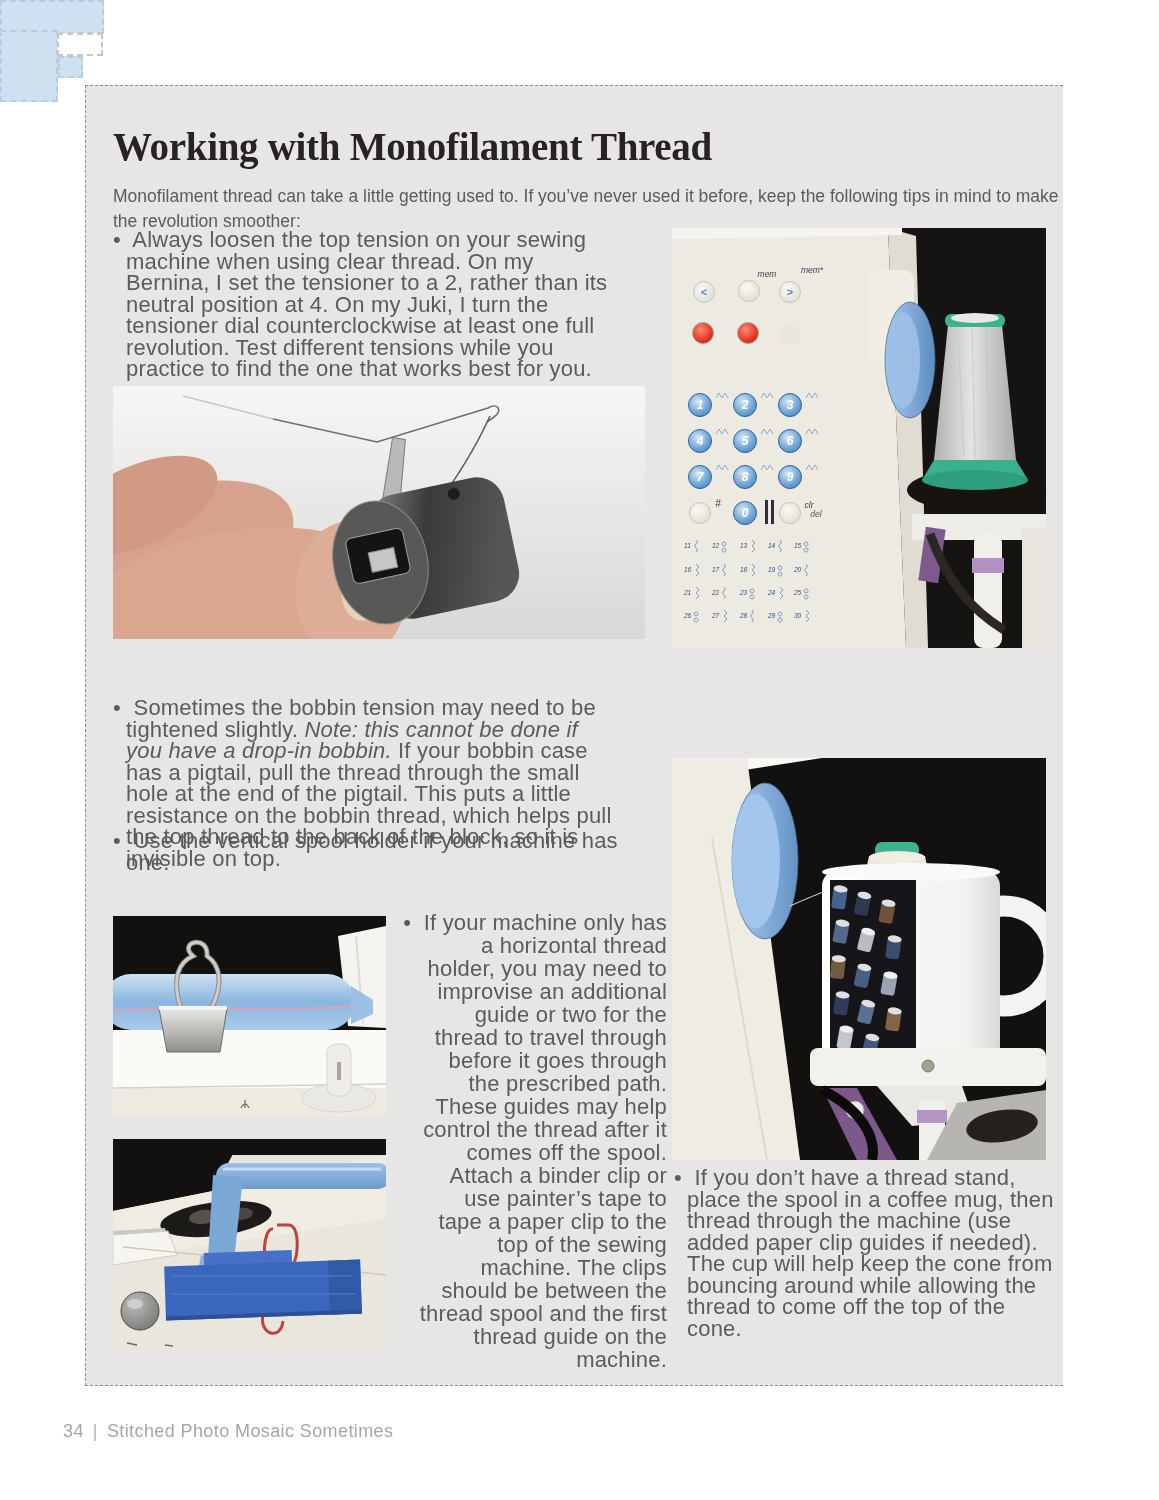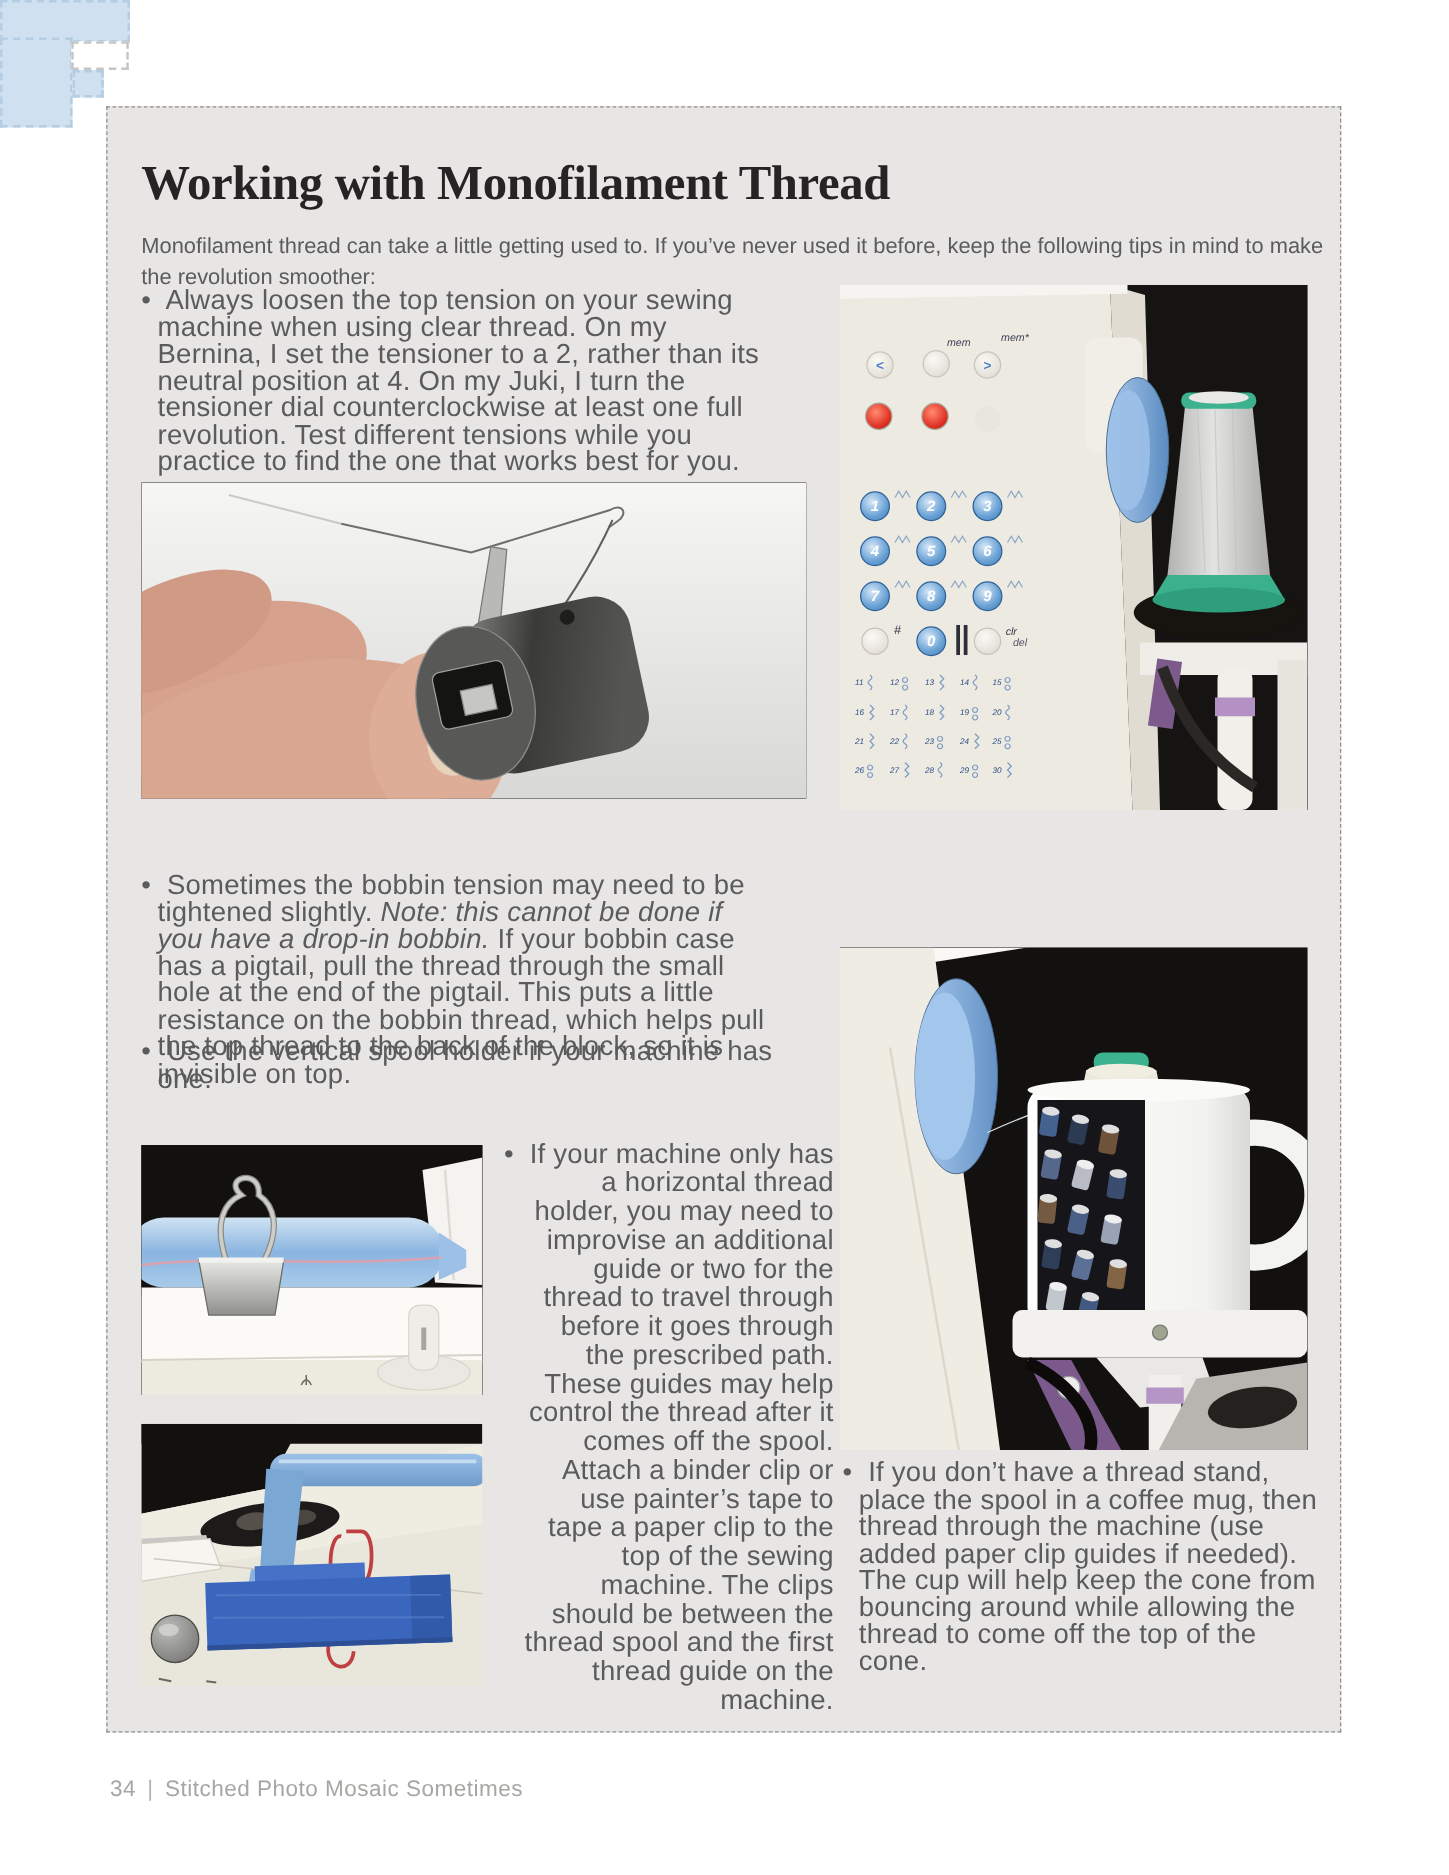--- a/index.html
+++ b/index.html
@@ -1,34 +1,34 @@
 <!DOCTYPE html>
 <html><head>
 <meta charset="utf-8">
 <style>
   html,body{margin:0;padding:0;background:#fff;}
-  .page{position:relative;width:1159px;height:1500px;background:#ffffff;overflow:hidden;
+  .page{position:relative;width:1063px;height:1500px;background:#ffffff;overflow:hidden;
         font-family:"Liberation Sans",sans-serif;}
   
   .qsq{position:absolute;box-sizing:border-box;border:2px dashed #b5cde2;background:#cfe1f0;}
   .qsq.white{background:#ffffff;border-color:#c6c6c6;}
   
   .panel{position:absolute;left:85px;top:85px;width:988px;height:1301px;background:#e7e6e4;
          box-sizing:border-box;border:1px dashed #8f8d8a;}
   .title{position:absolute;left:113px;top:98px;font-family:"Liberation Serif",serif;
          font-weight:700;font-size:39px;color:#272325;letter-spacing:-0.3px;}
   .intro{position:absolute;left:113px;top:166px;width:950px;font-size:17.5px;line-height:25px;
          color:#5b5b5e;}
   .bullet{position:absolute;font-size:22px;line-height:21.5px;color:#5b5b5e;
           padding-left:13px;text-indent:-13px;letter-spacing:0.2px;}
   .bullet::before{content:"\2022\00a0";color:#5b5b5e;}
   .it{font-style:italic;}
   .mid{line-height:23px;}
   .footer{position:absolute;left:63px;top:1421px;display:flex;align-items:center;gap:9px;
-          font-size:18px;color:#a8a6a3;letter-spacing:0.4px;margin-left:25px;}
+          font-size:18px;color:#a8a6a3;letter-spacing:0.4px;}
   .footer .bar{color:#b5b3b0;font-weight:400;}
   
   .ph{position:absolute;overflow:hidden;background:#131110;}
   .ph svg{display:block;}
 </style>
 </head>
 <body>
 
 <div class="page">
 

